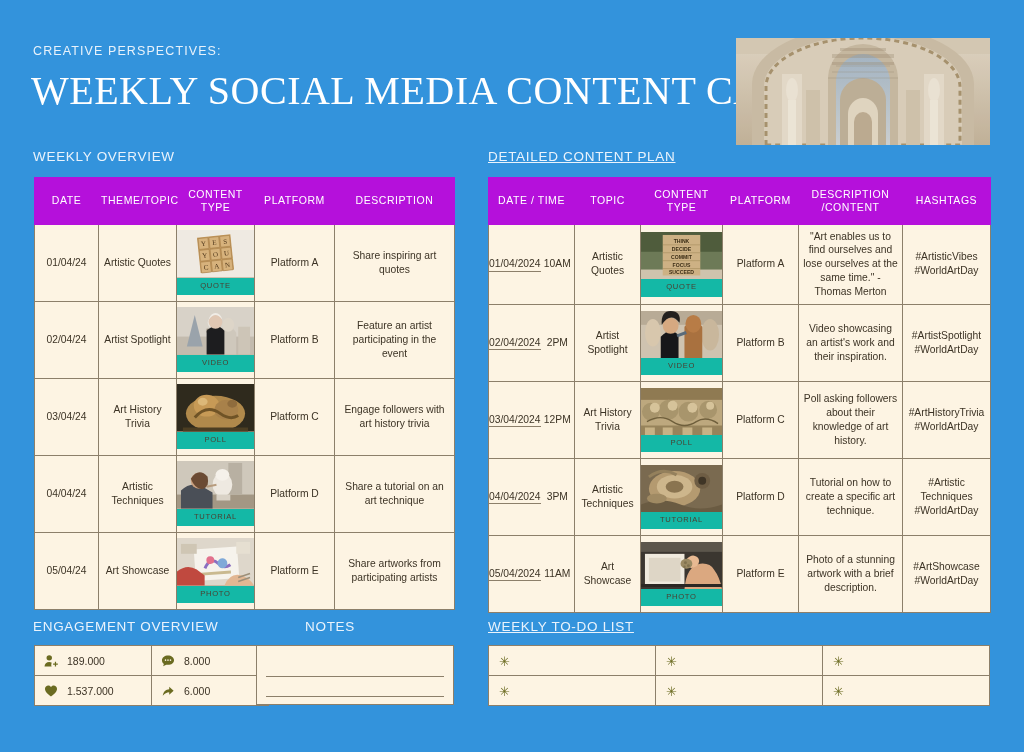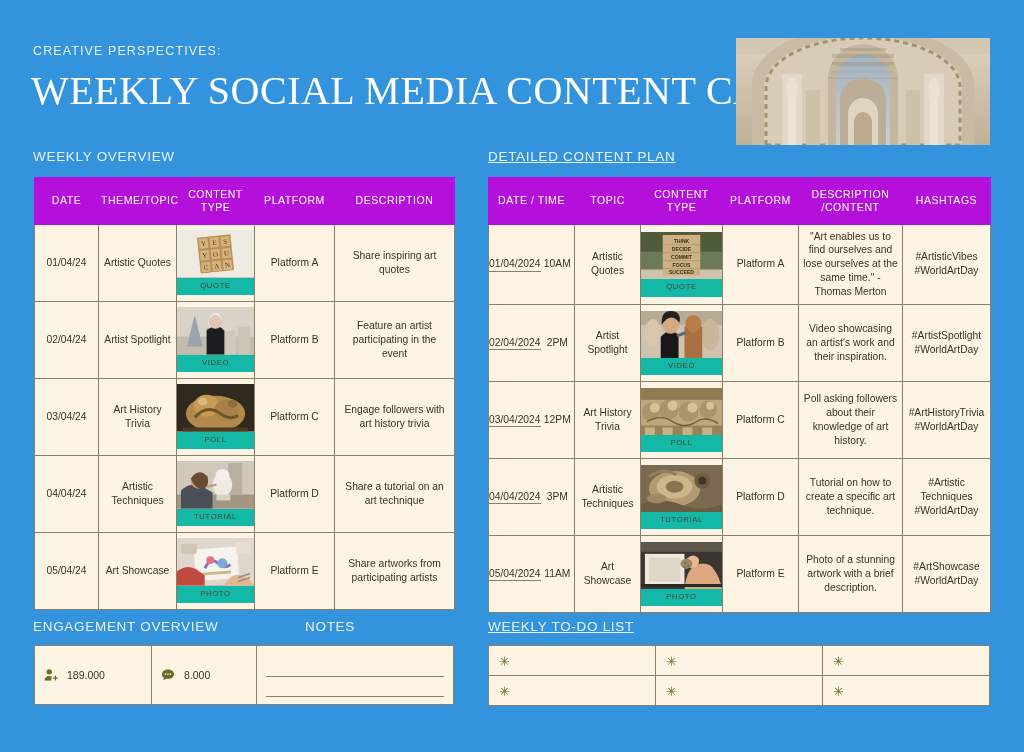--- a/index.html
+++ b/index.html
@@ -570,20 +570,42 @@
                     <circle cx="5.2" cy="7" r=".9"></circle>
                     <circle cx="8" cy="7" r=".9"></circle>
                     <circle cx="10.8" cy="7" r=".9"></circle>
                   </g>
                 </svg>
             </span>
             <span class="val">8.000</span>
           </div>
         </td>
       </tr>
+      <tr>
+        <td>
+          <div class="stat">
+            <span class="ic">
+              <svg viewBox="0 0 16 16" aria-hidden="true">
+                  <path d="M8 14.2S1.1 9.9 1.1 5.7C1.1 3.4 2.9 1.8 5 1.8c1.3 0 2.4.7 3 1.7.6-1 1.7-1.7 3-1.7 2.1 0 3.9 1.6 3.9 3.9 0 4.2-6.9 8.5-6.9 8.5z"></path>
+                </svg>
+            </span>
+            <span class="val">1.537.000</span>
+          </div>
+        </td>
+        <td>
+          <div class="stat">
+            <span class="ic">
+              <svg viewBox="0 0 16 16" aria-hidden="true">
+                  <path d="M2 13.5C2.8 8.6 5.6 6.3 9.4 6.1V3.2l5 4.6-5 4.6V9.4C6.6 9.5 4.2 10.6 2 13.5z"></path>
+                </svg>
+            </span>
+            <span class="val">6.000</span>
+          </div>
+        </td>
+      </tr>
     </tbody>
   </table>
 
   <div id="notes">
     <div class="rule"></div>
     <div class="rule"></div>
   </div>
 
   <table id="todo">
     <tbody>

